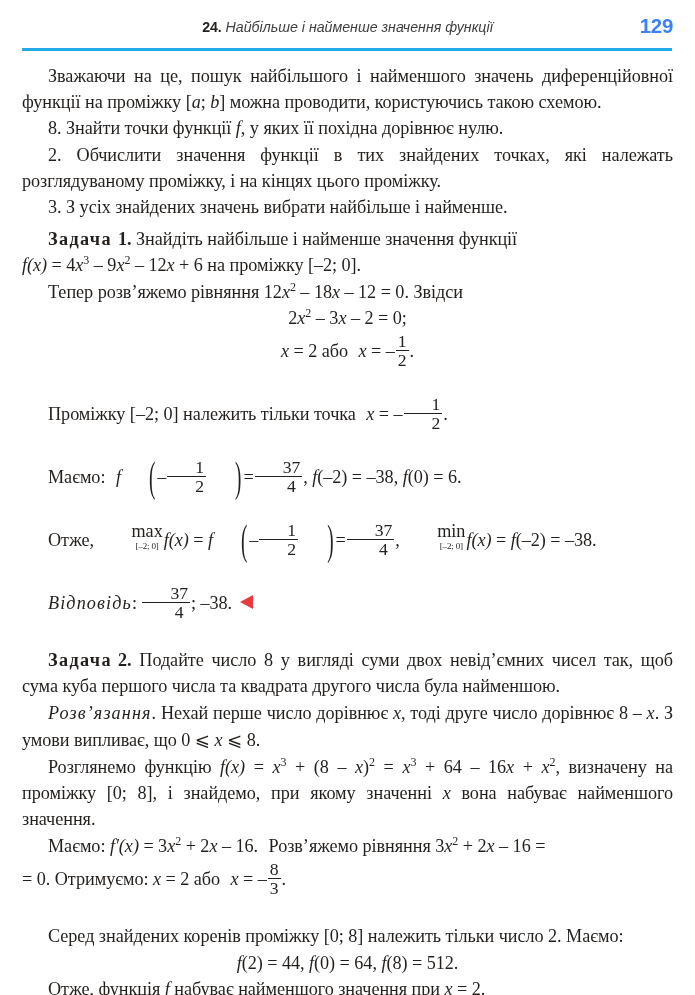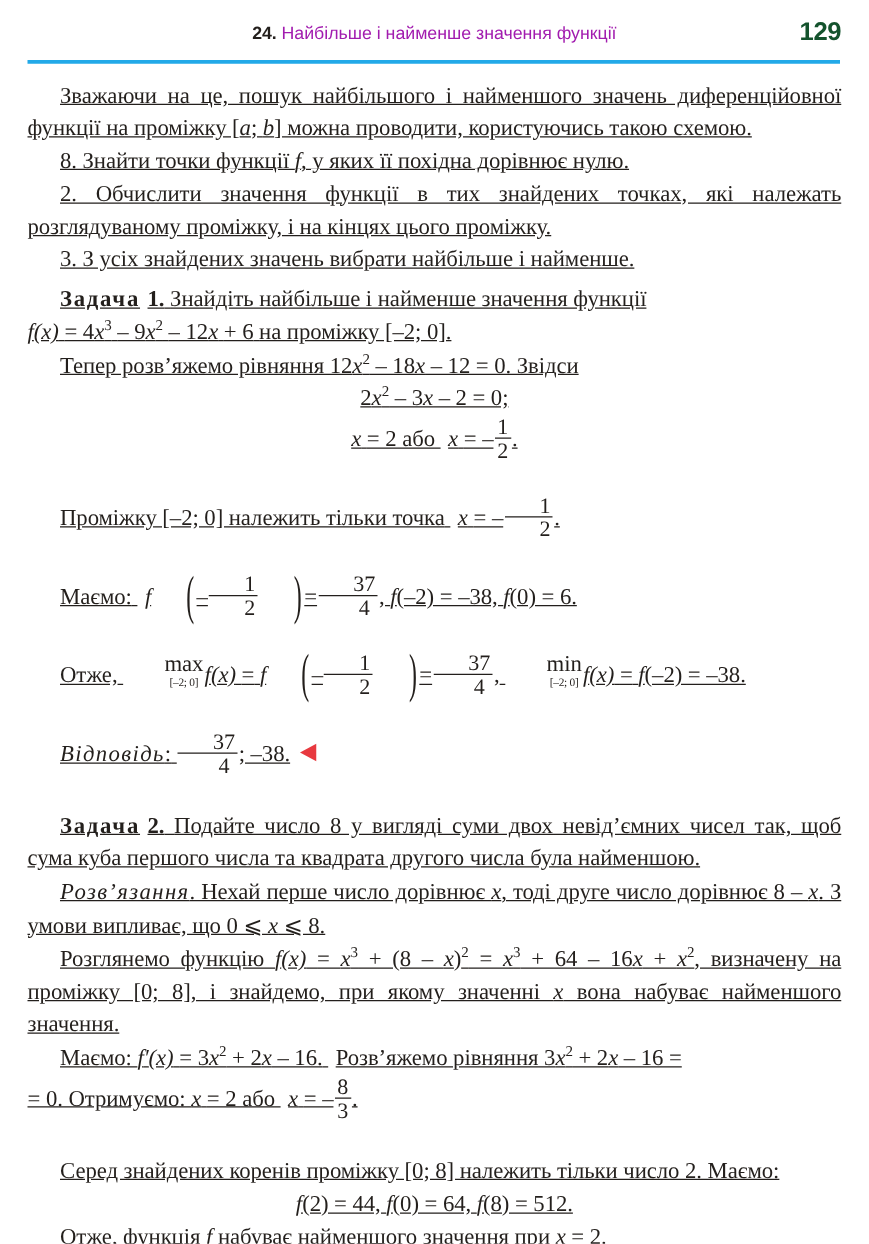--- a/index.html
+++ b/index.html
@@ -43,30 +43,31 @@
     line-height: 20px;
     white-space: nowrap;
   }
   .header-num {
     font-weight: bold;
     color: #231f1c;
     letter-spacing: -0.1px;
   }
   .header-name {
     font-weight: normal;
-    color: #a21caf;
+    color: #404040;
+    font-style: italic;
   }
   .page-number {
     position: absolute;
     right: 0;
     top: -3px;
     font-family: "Liberation Sans", "DejaVu Sans", sans-serif;
     font-size: 20.5px;
     font-weight: bold;
-    color: #14532d;
+    color: #3b82f6;
     letter-spacing: -0.3px;
   }
   .header-rule {
     position: absolute;
     left: 22px;
     top: 48px;
     width: 650px;
     height: 3px;
     background: #22a9e8;
   }
@@ -77,21 +78,20 @@
     left: 22px;
     top: 63px;
     width: 651px;
   }
   .p {
     font-size: 18.2px;
     line-height: 26.2px;
     text-align: justify;
     margin: 0;
     letter-spacing: -0.05px;
-    text-decoration: underline;
   }
   .p.ind { text-indent: 26px; }
   .center {
     text-align: center;
     text-indent: 0;
   }
   .tight { text-align: left; }
   .gap-sm { margin-top: 1px; }
   .gap-md { margin-top: 6px; }
   .gap-lg { margin-top: 26px; }

